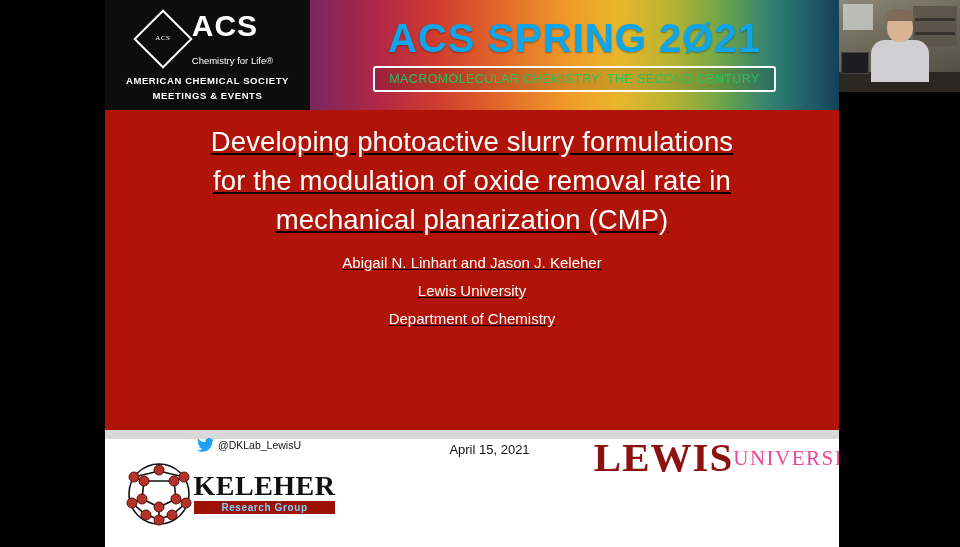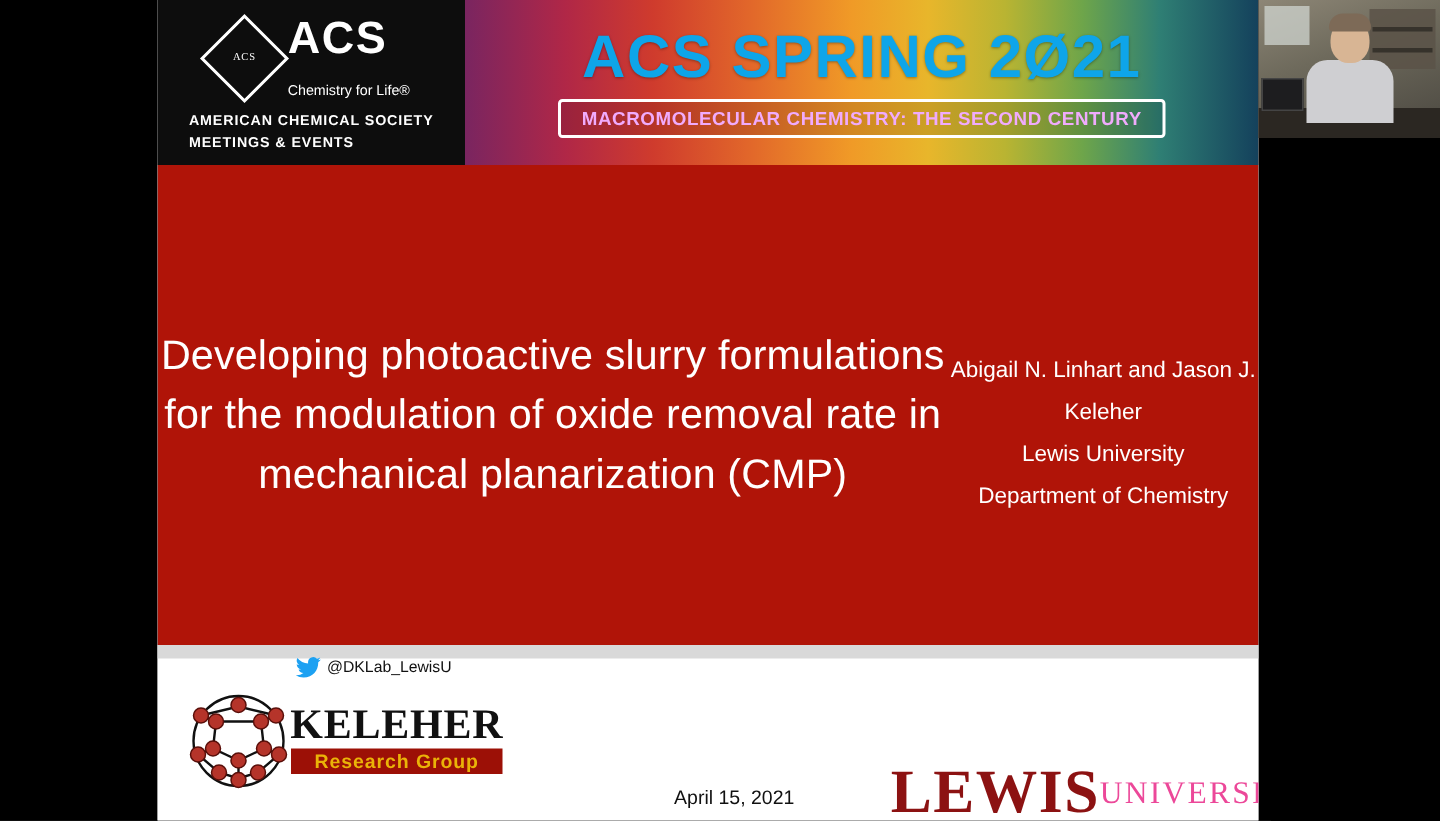--- a/index.html
+++ b/index.html
@@ -105,21 +105,21 @@
     line-height: 1;
   }
   .acs-tag {
     color: #ffffff;
     font-size: 9.5px;
     line-height: 1.1;
     margin-top: 15px;
   }
   .acs-sub {
     margin-top: 9px;
-    text-align: left;
+    text-align: center;
   }
   .acs-sub .l1 {
     color: #ffffff;
     font-size: 9.5px;
     letter-spacing: 0.6px;
     font-weight: bold;
   }
   .acs-sub .l2 {
     color: #ffffff;
     font-size: 9.5px;
@@ -145,62 +145,63 @@
     font-family: "Liberation Sans", sans-serif;
   }
   .banner-subbox {
     margin-top: 8px;
     border: 2px solid #ffffff;
     border-radius: 3px;
     padding: 4px 14px;
     background: rgba(0,0,0,0.12);
   }
   .banner-sub {
-    color: #f0abfc;
+    color: #22c55e;
     font-size: 12.5px;
-    font-weight: bold;
+    font-weight: normal;
     letter-spacing: 0.4px;
     white-space: nowrap;
   }
 
   
   .red-body {
     position: relative;
     height: 320px;
     background: #b01408;
     display: flex;
-    flex-direction: row;
+    flex-direction: column;
     align-items: center;
     padding-top: 12px;
     box-sizing: border-box;
+    text-decoration: underline;
   }
   .slide-title {
     color: #ffffff;
     font-size: 27.5px;
     line-height: 1.42;
     text-align: center;
     font-weight: 400;
     width: 660px;
     letter-spacing: 0.1px;
   }
   .authors {
-    margin-top: 26px;
+    margin-top: 10px;
     color: #ffffff;
     font-size: 15px;
     text-align: center;
     line-height: 1.87;
   }
 
   
   .footer {
     position: relative;
     height: 117px;
     background: #ffffff;
     display: flex;
-    align-items: flex-end;
+    align-items: flex-start;
   }
   .footer-top-bar {
     position: absolute;
     top: 0; left: 0; right: 0;
     height: 9px;
     background: #d9d9d9;
   }
   .footer-left {
     width: 245px;
     display: flex;
@@ -228,22 +229,22 @@
   .keleher-name {
     font-family: "Liberation Serif", serif;
     font-weight: bold;
     font-size: 28px;
     color: #111111;
     letter-spacing: 0.5px;
     line-height: 0.95;
   }
   .keleher-research {
     background: #9c1006;
-    color: #eab308;
-    font-size: 13px;
+    color: #7dd3fc;
+    font-size: 10px;
     font-weight: bold;
     letter-spacing: 0.6px;
     padding: 1px 6px;
     margin-top: 2px;
   }
   .twitter-line {
     position: absolute;
     top: 8px;
     left: 92px;
     display: flex;

